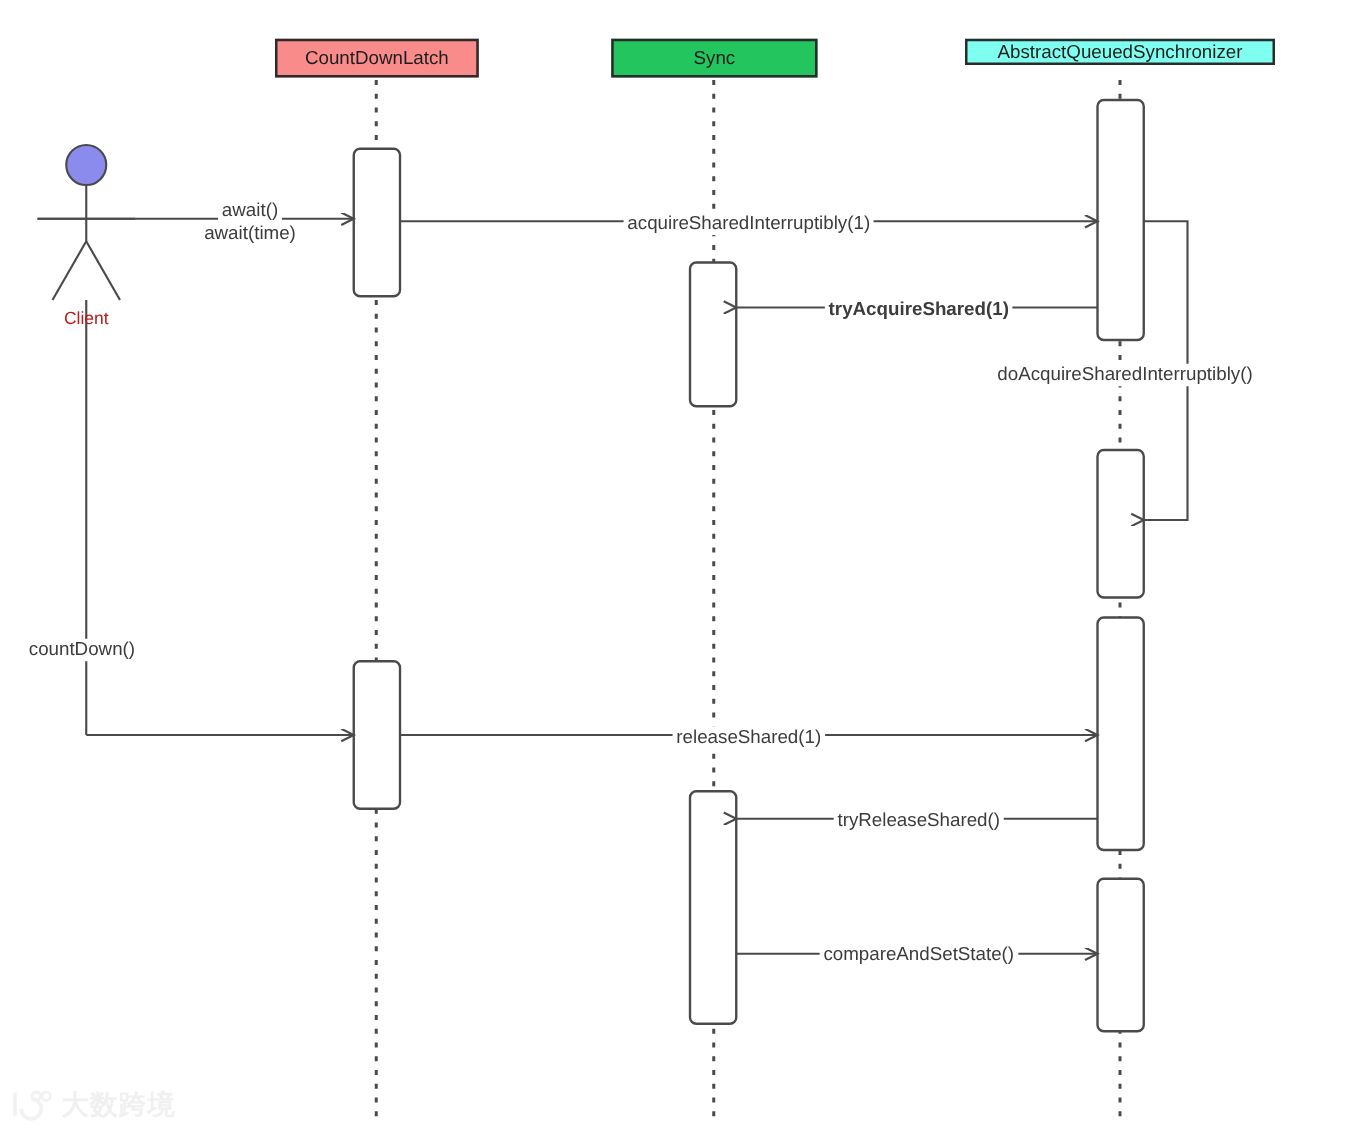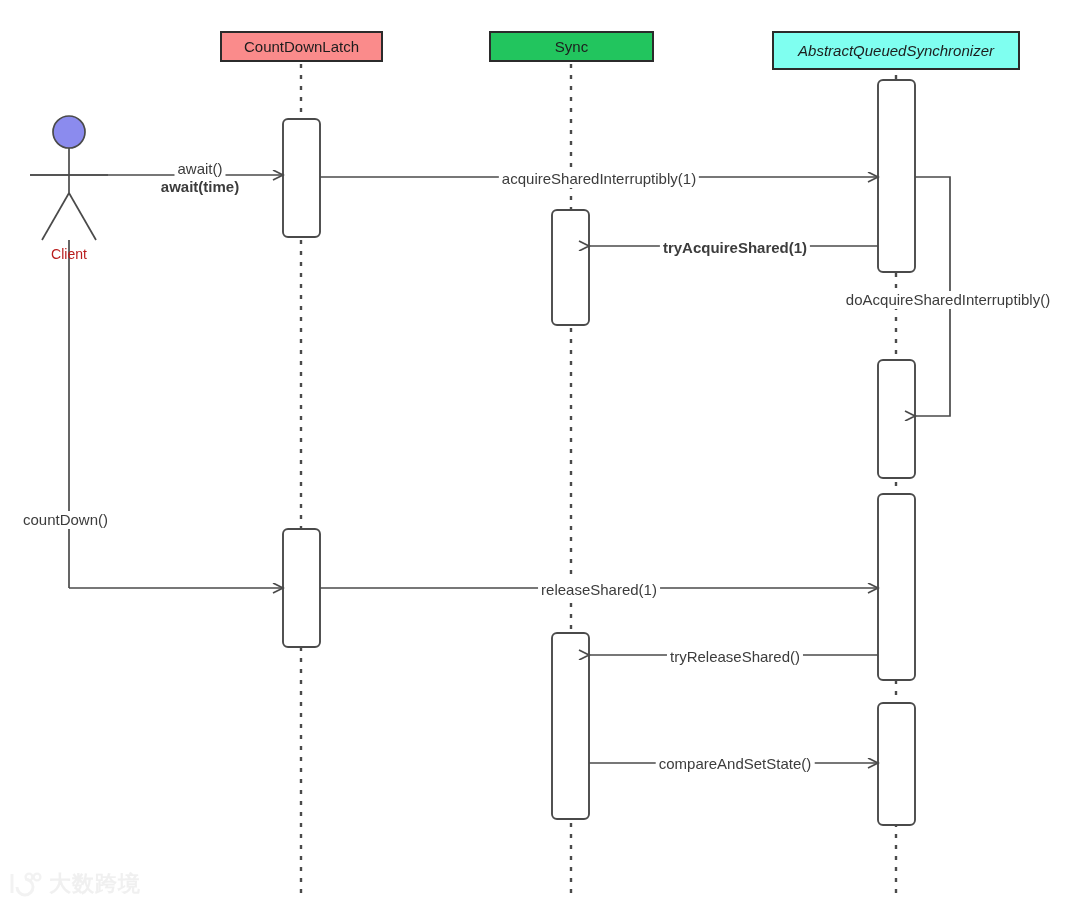--- a/index.html
+++ b/index.html
@@ -81,34 +81,34 @@
   </svg>
 
   <div class="hdr" style="left:220px;top:31px;width:163px;height:31px;background:#FA8B8B;">
     <span>CountDownLatch</span>
   </div>
 
   <div class="hdr" style="left:489px;top:31px;width:165px;height:31px;background:#22c55e;">
     <span>Sync</span>
   </div>
 
-  <div class="hdr" style="left:772px;top:31px;width:248px;height:39px;background:#7FFFF0;font-style:italic;">
+  <div class="hdr" style="left:772px;top:31px;width:248px;height:21px;background:#7FFFF0;">
     <span>AbstractQueuedSynchronizer</span>
   </div>
 
   <div class="actor-lbl" style="left:69px;top:246px;">Client</div>
 
   <div class="lbl c" style="left:200px;top:160px;">await()</div>
-  <div class="lbl c" style="left:200px;top:178px;font-weight:bold;">await(time)</div>
+  <div class="lbl c" style="left:200px;top:178px;">await(time)</div>
 
   <div class="lbl c" style="left:599px;top:170px;">acquireSharedInterruptibly(1)</div>
 
   <div class="lbl c" style="left:735px;top:239px;font-weight:bold;">tryAcquireShared(1)</div>
 
-  <div class="lbl c" style="left:948px;top:291px;">doAcquireSharedInterruptibly()</div>
+  <div class="lbl c" style="left:900px;top:291px;">doAcquireSharedInterruptibly()</div>
 
   <div class="lbl" style="left:20px;top:511px;">countDown()</div>
 
   <div class="lbl c" style="left:599px;top:581px;">releaseShared(1)</div>
 
   <div class="lbl c" style="left:735px;top:648px;">tryReleaseShared()</div>
 
   <div class="lbl c" style="left:735px;top:755px;">compareAndSetState()</div>
 
   <div id="watermark">

